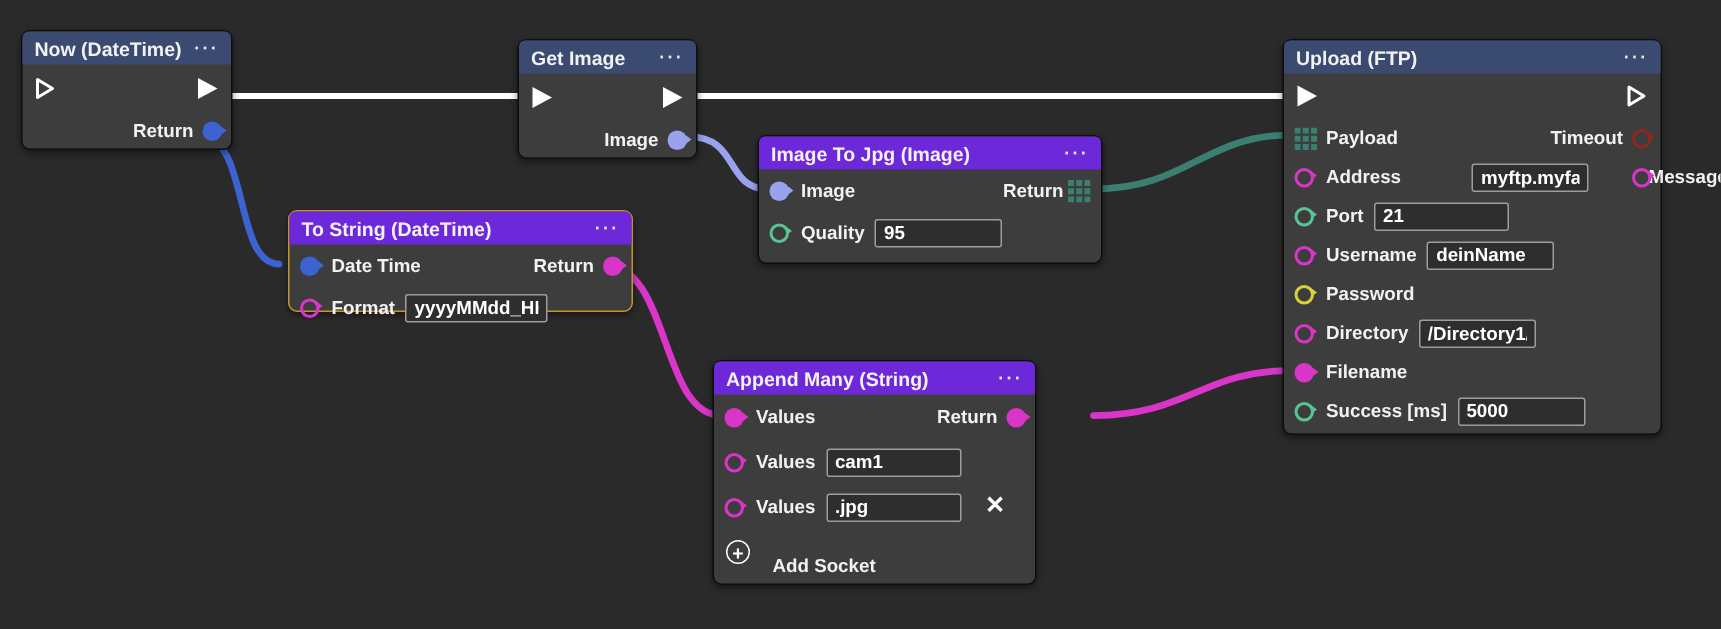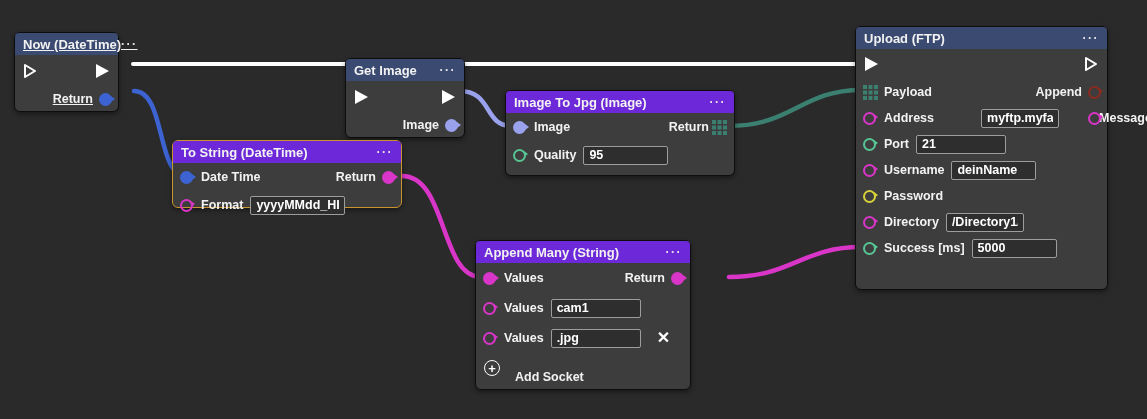--- a/index.html
+++ b/index.html
@@ -68,40 +68,40 @@
   <svg id="wires" width="1147" height="419">
     <path d="M133,64 L351,64" fill="none" stroke-width="4" stroke-linecap="round" stroke="#ffffff"></path>
     <path d="M459,64 L861,64" fill="none" stroke-width="4" stroke-linecap="round" stroke="#ffffff"></path>
     <path d="M134,91 C166,91 156,176 186,176" fill="none" stroke-width="4.5" stroke-linecap="round" stroke="#3d63d3"></path>
     <path d="M459,91 C493,91 483,126 512,126" fill="none" stroke-width="4.5" stroke-linecap="round" stroke="#9aa2ee"></path>
     <path d="M729,126 C792,126 802,90 861,90" fill="none" stroke-width="4.5" stroke-linecap="round" stroke="#3b7f70"></path>
     <path d="M402,176 C447,176 440,277 481,277" fill="none" stroke-width="4.5" stroke-linecap="round" stroke="#d935c8"></path>
     <path d="M729,277 C792,277 802,247 861,247" fill="none" stroke-width="4.5" stroke-linecap="round" stroke="#d935c8"></path>
   </svg>
 
-  <div class="node" style="left:14px; top:32px; width:105px; height:80px;text-decoration:underline;">
+  <div class="node" style="left:14px; top:20px; width:141px; height:80px;">
     <div class="node-header hdr-blue">
       <span class="lbl">Now (DateTime)</span>
       <span class="menu">···</span>
     </div>
     <div class="row r32">
       <svg class="execsock left" viewBox="0 0 15 18">
         <polygon points="2,3 12,9 2,15" fill="none" stroke="#fff" stroke-width="2" stroke-linejoin="round"></polygon>
       </svg>
       <svg class="execsock right" viewBox="0 0 15 18">
         <polygon points="1,2 14,9 1,16" fill="#fff"></polygon>
       </svg>
     </div>
     <div class="row r24 justend pad-out">
       <span class="lbl">Return</span>
       <span class="sock right filled c-dt"></span>
     </div>
   </div>
 
-  <div class="node" style="left:345px; top:26px; width:120px; height:80px;margin-top:32px;">
+  <div class="node" style="left:345px; top:26px; width:120px; height:80px;">
     <div class="node-header hdr-blue">
       <span class="lbl">Get Image</span>
       <span class="menu">···</span>
     </div>
     <div class="row r32">
       <svg class="execsock left" viewBox="0 0 15 18">
         <polygon points="1,2 14,9 1,16" fill="#fff"></polygon>
       </svg>
       <svg class="execsock right" viewBox="0 0 15 18">
         <polygon points="1,2 14,9 1,16" fill="#fff"></polygon>
@@ -134,21 +134,21 @@
           <rect x="11" y="11" width="4" height="4" fill="#3b7f70"></rect>
       </svg>
     </div>
     <div class="row r28 pad-in">
       <span class="sock left ring c-num"></span>
       <span class="lbl">Quality</span>
       <input class="field w85 gap" value="95" style="">
     </div>
   </div>
 
-  <div class="node selected" style="left:172px; top:140px; width:230px; height:68px;">
+  <div class="node selected" style="left:192px; top:140px; width:230px; height:68px;">
     <div class="node-header hdr-green">
       <span class="lbl">To String (DateTime)</span>
       <span class="menu">···</span>
     </div>
     <div class="row r28 spread pad-in pad-out">
       <span class="sock left filled c-dt"></span>
       <span class="lbl">Date Time</span>
       <span class="lbl">Return</span>
       <span class="sock right filled c-str"></span>
     </div>
@@ -206,21 +206,21 @@
           <rect x="5.5" y="0" width="4" height="4" fill="#3b7f70"></rect>
           <rect x="11" y="0" width="4" height="4" fill="#3b7f70"></rect>
         <rect x="0" y="5.5" width="4" height="4" fill="#3b7f70"></rect>
           <rect x="5.5" y="5.5" width="4" height="4" fill="#3b7f70"></rect>
           <rect x="11" y="5.5" width="4" height="4" fill="#3b7f70"></rect>
         <rect x="0" y="11" width="4" height="4" fill="#3b7f70"></rect>
           <rect x="5.5" y="11" width="4" height="4" fill="#3b7f70"></rect>
           <rect x="11" y="11" width="4" height="4" fill="#3b7f70"></rect>
       </svg>
       <span class="lbl">Payload</span>
-      <span class="lbl">Append</span>
+      <span class="lbl">Timeout</span>
       <span class="sock right ring c-bool"></span>
     </div>
     <div class="row r26 spread pad-in pad-out">
       <span class="sock left ring c-str"></span>
       <span class="lbl">Address</span>
       <input class="field w78 gap" style="margin-right: auto;" value="myftp.myfactor">
       <span class="lbl">Message</span>
       <span class="sock right ring c-str"></span>
     </div>
     <div class="row r26 pad-in">
@@ -236,19 +236,23 @@
     <div class="row r26 pad-in">
       <span class="sock left ring c-pwd"></span>
       <span class="lbl">Password</span>
     </div>
     <div class="row r26 pad-in">
       <span class="sock left ring c-str"></span>
       <span class="lbl">Directory</span>
       <input class="field w78 gap" value="/Directory1/Dir" style="">
     </div>
     <div class="row r26 pad-in">
+      <span class="sock left filled c-str"></span>
+      <span class="lbl">Filename</span>
+    </div>
+    <div class="row r26 pad-in">
       <span class="sock left ring c-num"></span>
       <span class="lbl">Success [ms]</span>
       <input class="field w85 gap" value="5000" style="">
     </div>
   </div>
 
 </div>
 
 </body></html>

